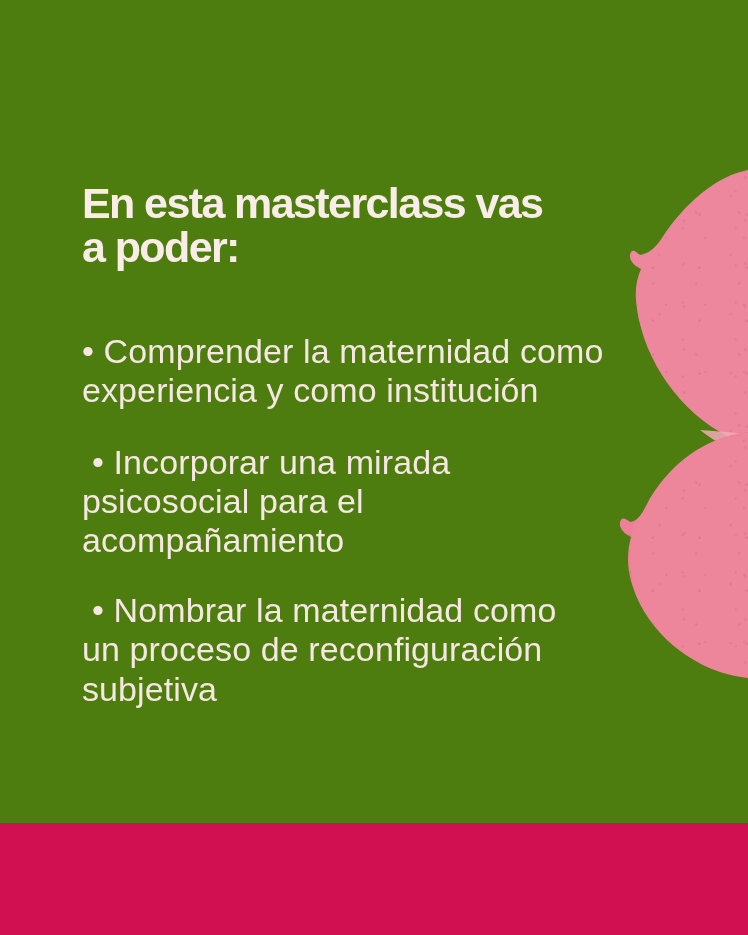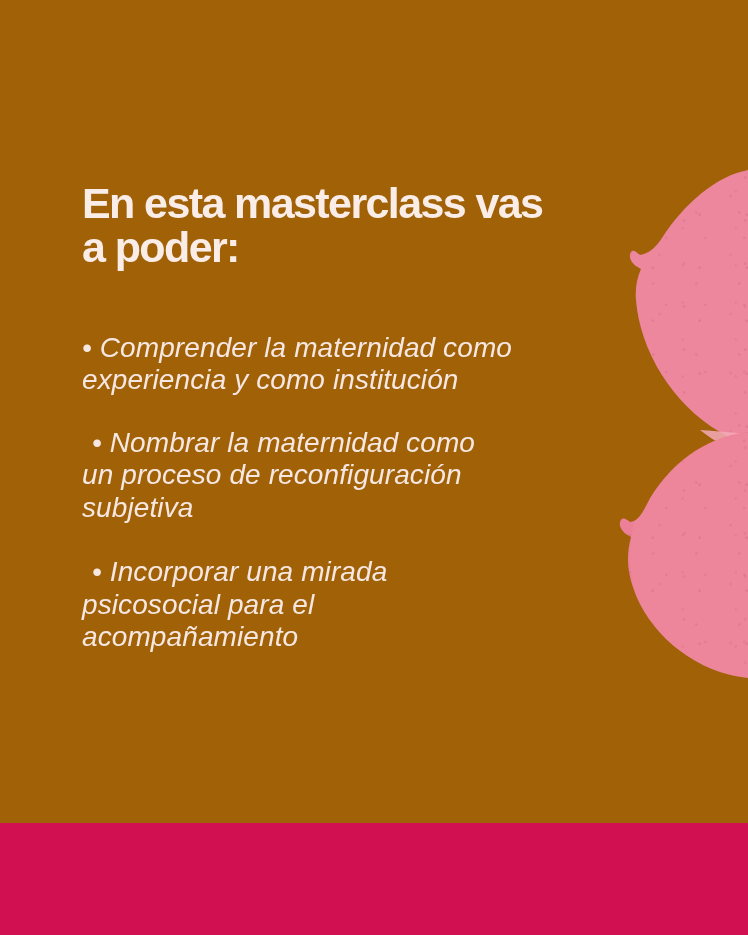--- a/index.html
+++ b/index.html
@@ -6,21 +6,21 @@
     margin: 0;
     padding: 0;
     background: #2b2b2b;
   }
 
   #slide {
     position: relative;
     width: 748px;
     height: 935px;
     overflow: hidden;
-    background: #a16207;
+    background: #4d7c0f;
     font-family: "Liberation Sans", sans-serif;
     -webkit-font-smoothing: antialiased;
   }
 
   
   #petal-layer {
     position: absolute;
     inset: 0;
     pointer-events: none;
   }
@@ -68,26 +68,25 @@
   }
 
   #bullet-list {
     list-style: none;
     margin: 0;
     padding: 0;
   }
 
   .bullet {
     color: #f6e7e2;
-    font-size: 28px;
+    font-size: 34px;
     line-height: 1.16;
     font-weight: 400;
     letter-spacing: .1px;
     white-space: pre-line;
-    font-style: italic;
   }
 
   .b1 { margin-top: 62px; }
   .b2 { margin-top: 30px; text-indent: 10px; }
   .b3 { margin-top: 30px; text-indent: 10px; }
   .b4 { margin-top: 32px; text-indent: 10px; }
 </style>
 </head>
 <body>
 
@@ -148,22 +147,22 @@
   <div id="accent-band"></div>
 
   <div id="content">
 
     <h1 id="heading">En esta masterclass vas
 a poder:</h1>
 
     <ul id="bullet-list">
       <li class="bullet b1">• Comprender la maternidad como
 experiencia y como institución</li>
+      <li class="bullet b4">• Incorporar una mirada
+psicosocial para el
+acompañamiento</li>
       <li class="bullet b3">• Nombrar la maternidad como
 un proceso de reconfiguración
 subjetiva</li>
-      <li class="bullet b4">• Incorporar una mirada
-psicosocial para el
-acompañamiento</li>
     </ul>
 
   </div>
 </div>
 
 </body></html>

